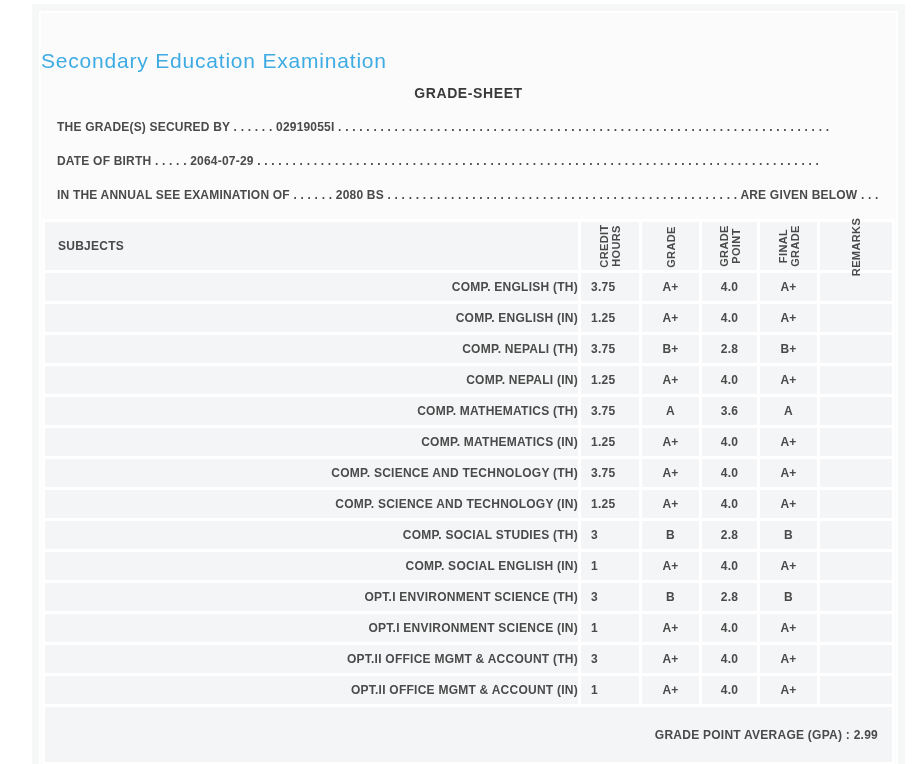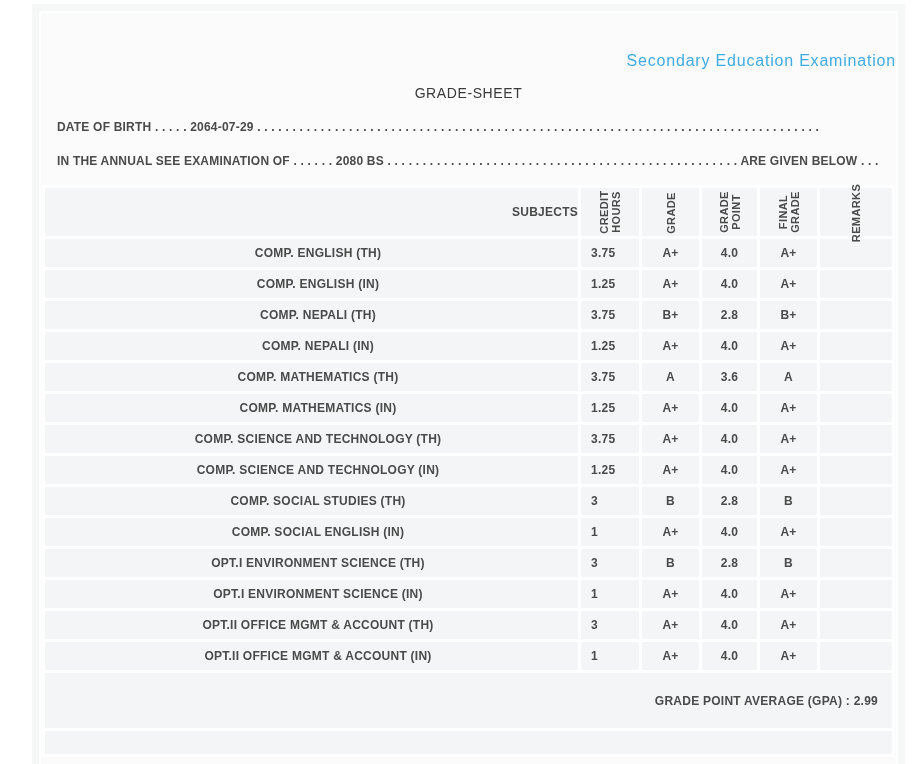--- a/index.html
+++ b/index.html
@@ -15,33 +15,33 @@
     background: #f6f7f7;
   }
   .grade-card {
     position: absolute;
     left: 7px; top: 7px; right: 7px; bottom: 0;
     border: 2px solid #ffffff;
     background: #fbfbfc;
   }
   .page-title {
     margin-top: 33px;
-    text-align: right;
-    font-size: 16px;
+    text-align: left;
+    font-size: 21px;
     line-height: 30px;
     font-weight: 400;
     letter-spacing: 0.8px;
     color: #3eabe3;
   }
   .sheet-subtitle {
     margin-top: 7px;
     text-align: center;
     font-size: 14px;
     line-height: 20px;
-    font-weight: 400;
+    font-weight: 700;
     letter-spacing: 0.6px;
     color: #3a3a3a;
   }
   .info-lines { margin-top: 15px; padding: 0 16px; }
   .info-line {
     font-size: 12px;
     line-height: 18px;
     font-weight: 700;
     letter-spacing: 0.2px;
     color: #4a4a4a;
@@ -59,53 +59,54 @@
   }
   .grades-table th, .grades-table td {
     border: 3px solid #ffffff;
     background: #f4f5f6;
     color: #4a4a4a;
     font-size: 12px;
     font-weight: 700;
     letter-spacing: 0.25px;
   }
   .grades-table thead th { height: 51px; vertical-align: middle; }
-  th.col-subjects { text-align: right; padding-left: 13px; }
+  th.col-subjects { text-align: left; padding-left: 13px; }
   th.col-v { text-align: center; overflow: visible; }
   .rot {
     display: inline-block;
     transform: rotate(-90deg);
     white-space: pre-line;
     text-align: center;
     font-size: 11px;
     line-height: 12px;
     letter-spacing: 0.4px;
     vertical-align: middle;
   }
   .grades-table tbody td { height: 31px; vertical-align: middle; }
-  td.cell-subject { text-align: center; padding-left: 13px; }
+  td.cell-subject { text-align: right; padding-left: 13px; }
   td.cell-credit  { text-align: left; padding-left: 10px; }
   td.cell-center  { text-align: center; }
   tr.gpa-row td {
     height: 58px;
     text-align: right;
     padding-right: 14px;
   }
   tr.footer-strip td { height: 26px; }
 </style>
 </head>
 <body>
 
 <div class="outer-panel">
   <div class="grade-card">
 
     <div class="page-title">Secondary Education Examination</div>
     <div class="sheet-subtitle">GRADE-SHEET</div>
 
     <div class="info-lines">
+      <div class="info-line">THE GRADE(S) SECURED BY . . . . . . 02919055I . . . . . . . . . . . . . . . . . . . . . . . . . . . . . . . . . . . . . . . . . . . . . . . . . . . . . . . . . . . . . . . . . . . . . .</div>
       <div class="info-line">DATE OF BIRTH . . . . . 2064-07-29 . . . . . . . . . . . . . . . . . . . . . . . . . . . . . . . . . . . . . . . . . . . . . . . . . . . . . . . . . . . . . . . . . . . . . . . . . . . . . . . .</div>
       <div class="info-line">IN THE ANNUAL SEE EXAMINATION OF . . . . . . 2080 BS . . . . . . . . . . . . . . . . . . . . . . . . . . . . . . . . . . . . . . . . . . . . . . . . . . ARE GIVEN BELOW . . .</div>
     </div>
 
     <table class="grades-table">
       <colgroup>
         <col>
         <col style="width:61px">
         <col style="width:60px">
         <col style="width:58px">

